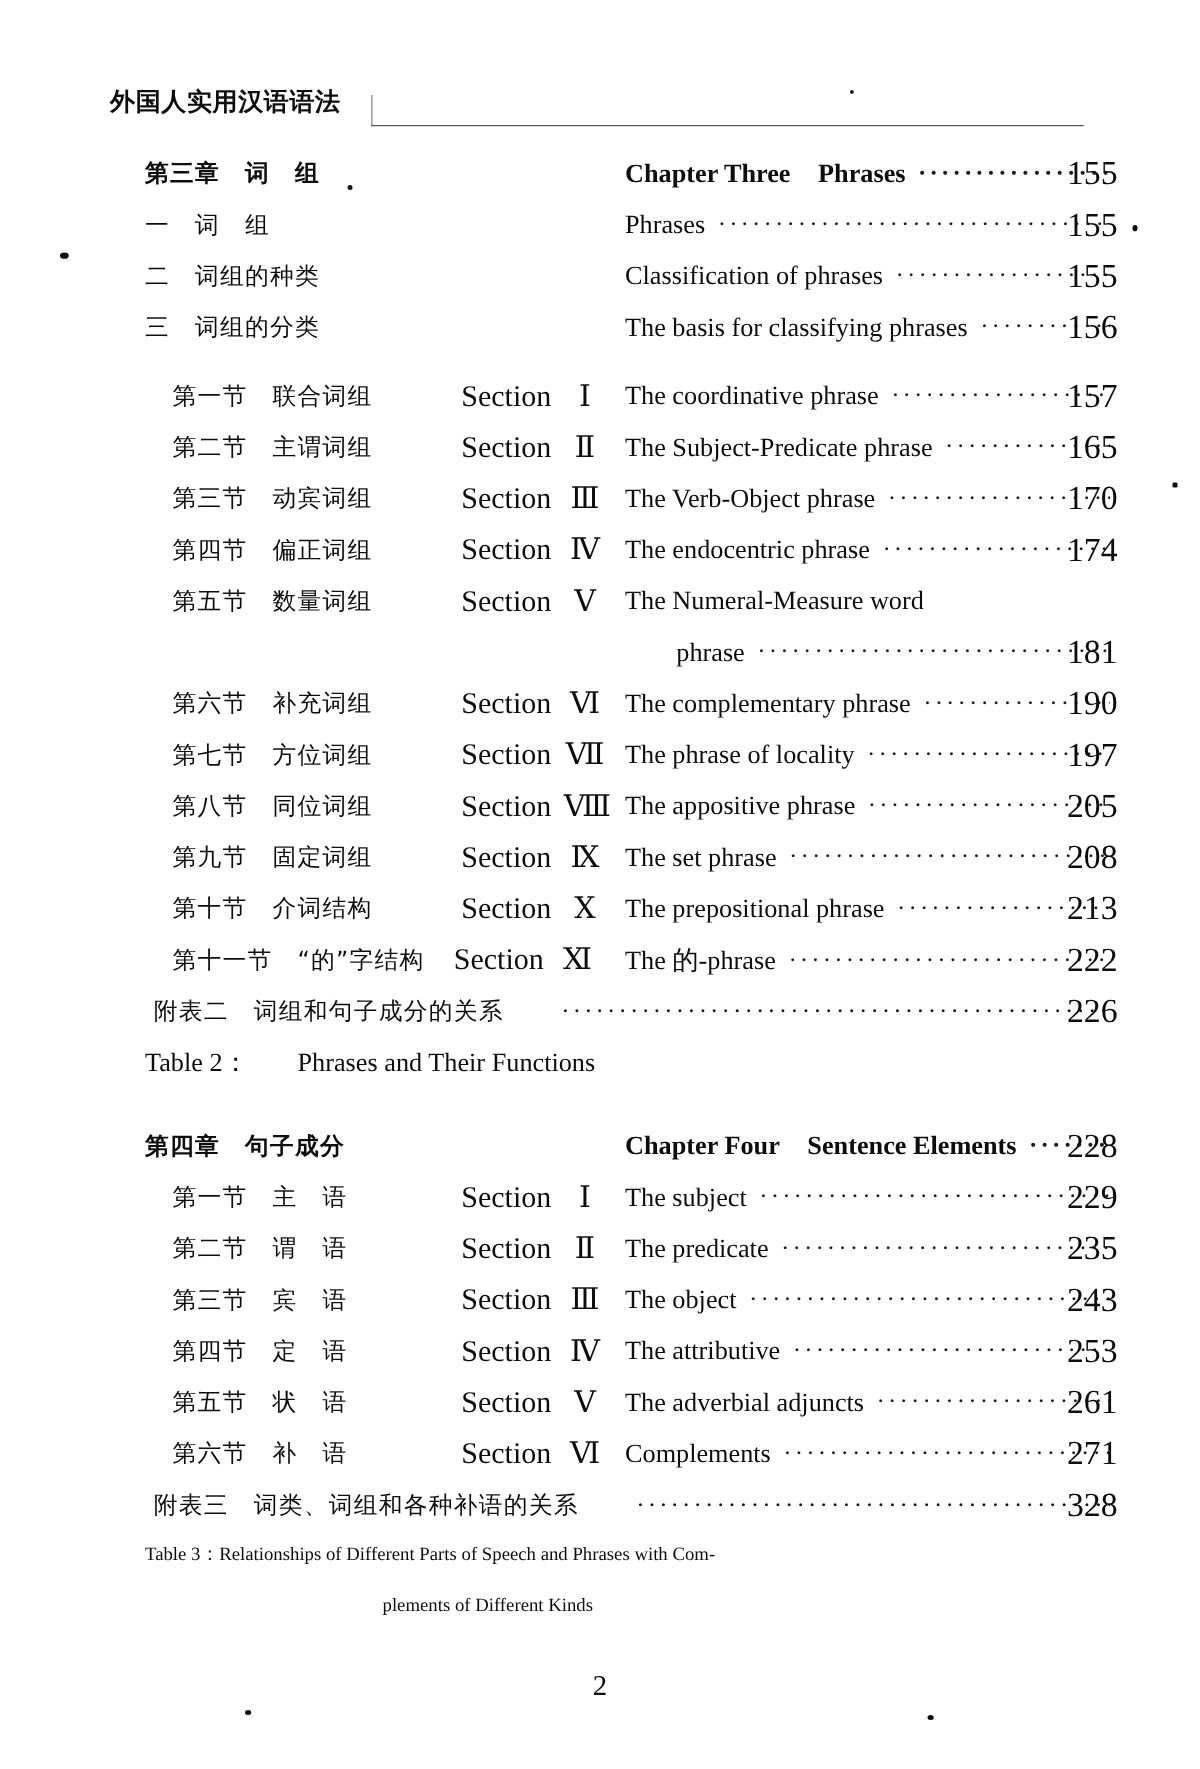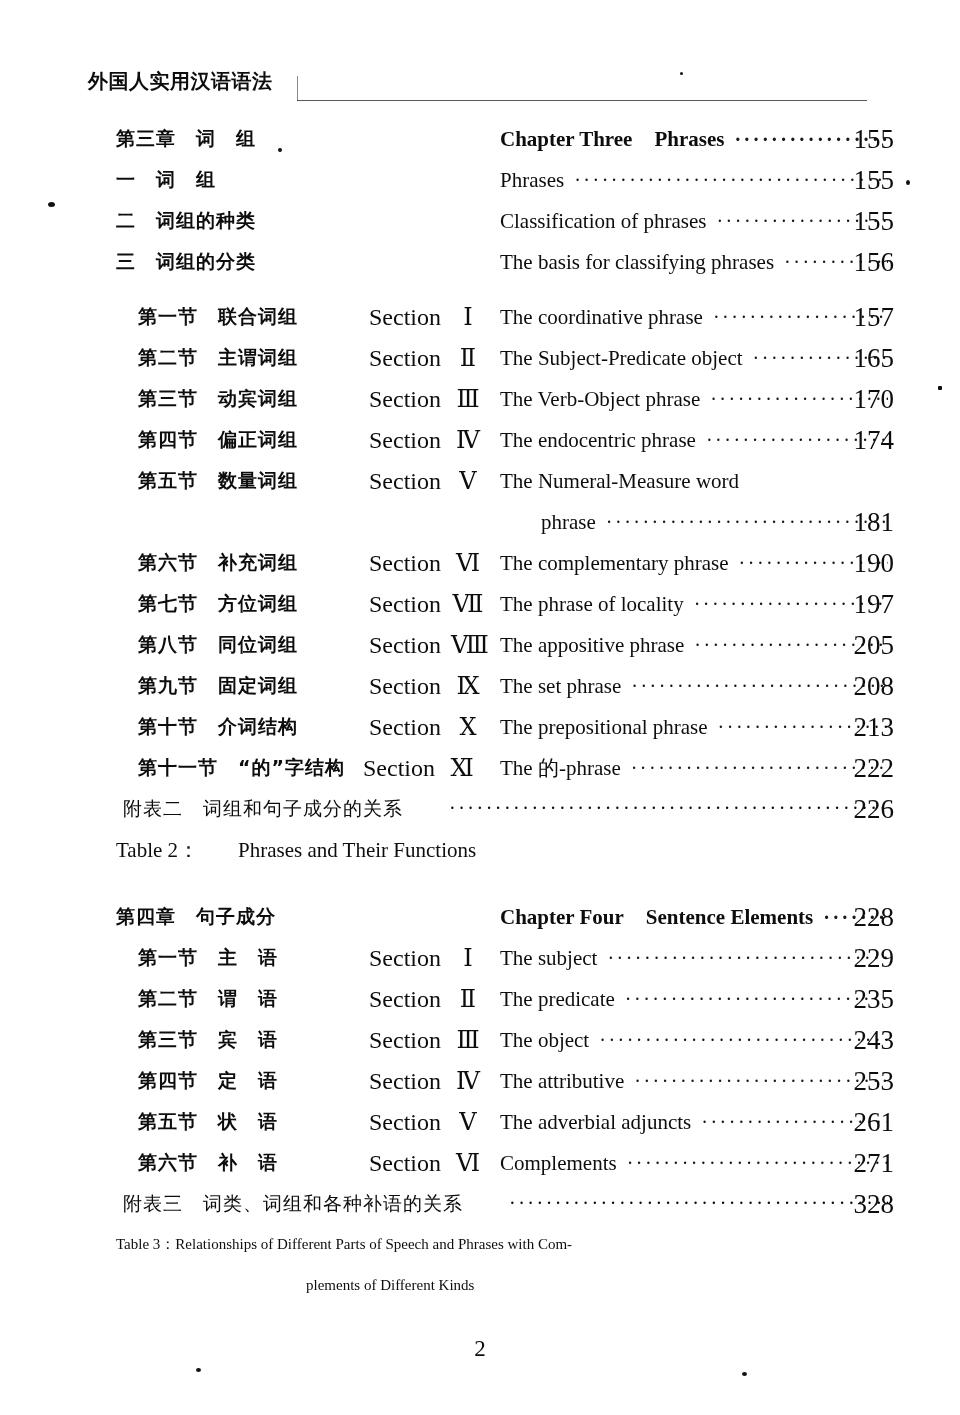--- a/index.html
+++ b/index.html
@@ -76,21 +76,20 @@
 
   .cn {
     position: absolute;
     left: 88px;
     top: 50%;
     transform: translateY(-50%);
     font-family: "DejaVu Sans", "Liberation Sans", sans-serif;
     font-size: 19px;
     white-space: nowrap;
     letter-spacing: 1px;
-    font-weight: bold;
   }
   .row.indent .cn { left: 110px; }
   .row.chapter .cn { font-weight: bold; }
 
   .sec {
     position: absolute;
     left: 341px;
     top: 50%;
     transform: translateY(-50%);
     font-size: 24px;
@@ -288,21 +287,21 @@
       </div>
       <div class="pg">157</div>
     </div>
 
     <div class="row indent">
       <div class="cn">第二节　主谓词组</div>
       <div class="sec">
         <span>Section</span><span class="numeral">Ⅱ</span>
       </div>
       <div class="en">
-        <span class="txt">The Subject-Predicate object</span>
+        <span class="txt">The Subject-Predicate phrase</span>
         <span class="lead">·························································································</span>
       </div>
       <div class="pg">165</div>
     </div>
 
     <div class="row indent">
       <div class="cn">第三节　动宾词组</div>
       <div class="sec">
         <span>Section</span><span class="numeral">Ⅲ</span>
       </div>

